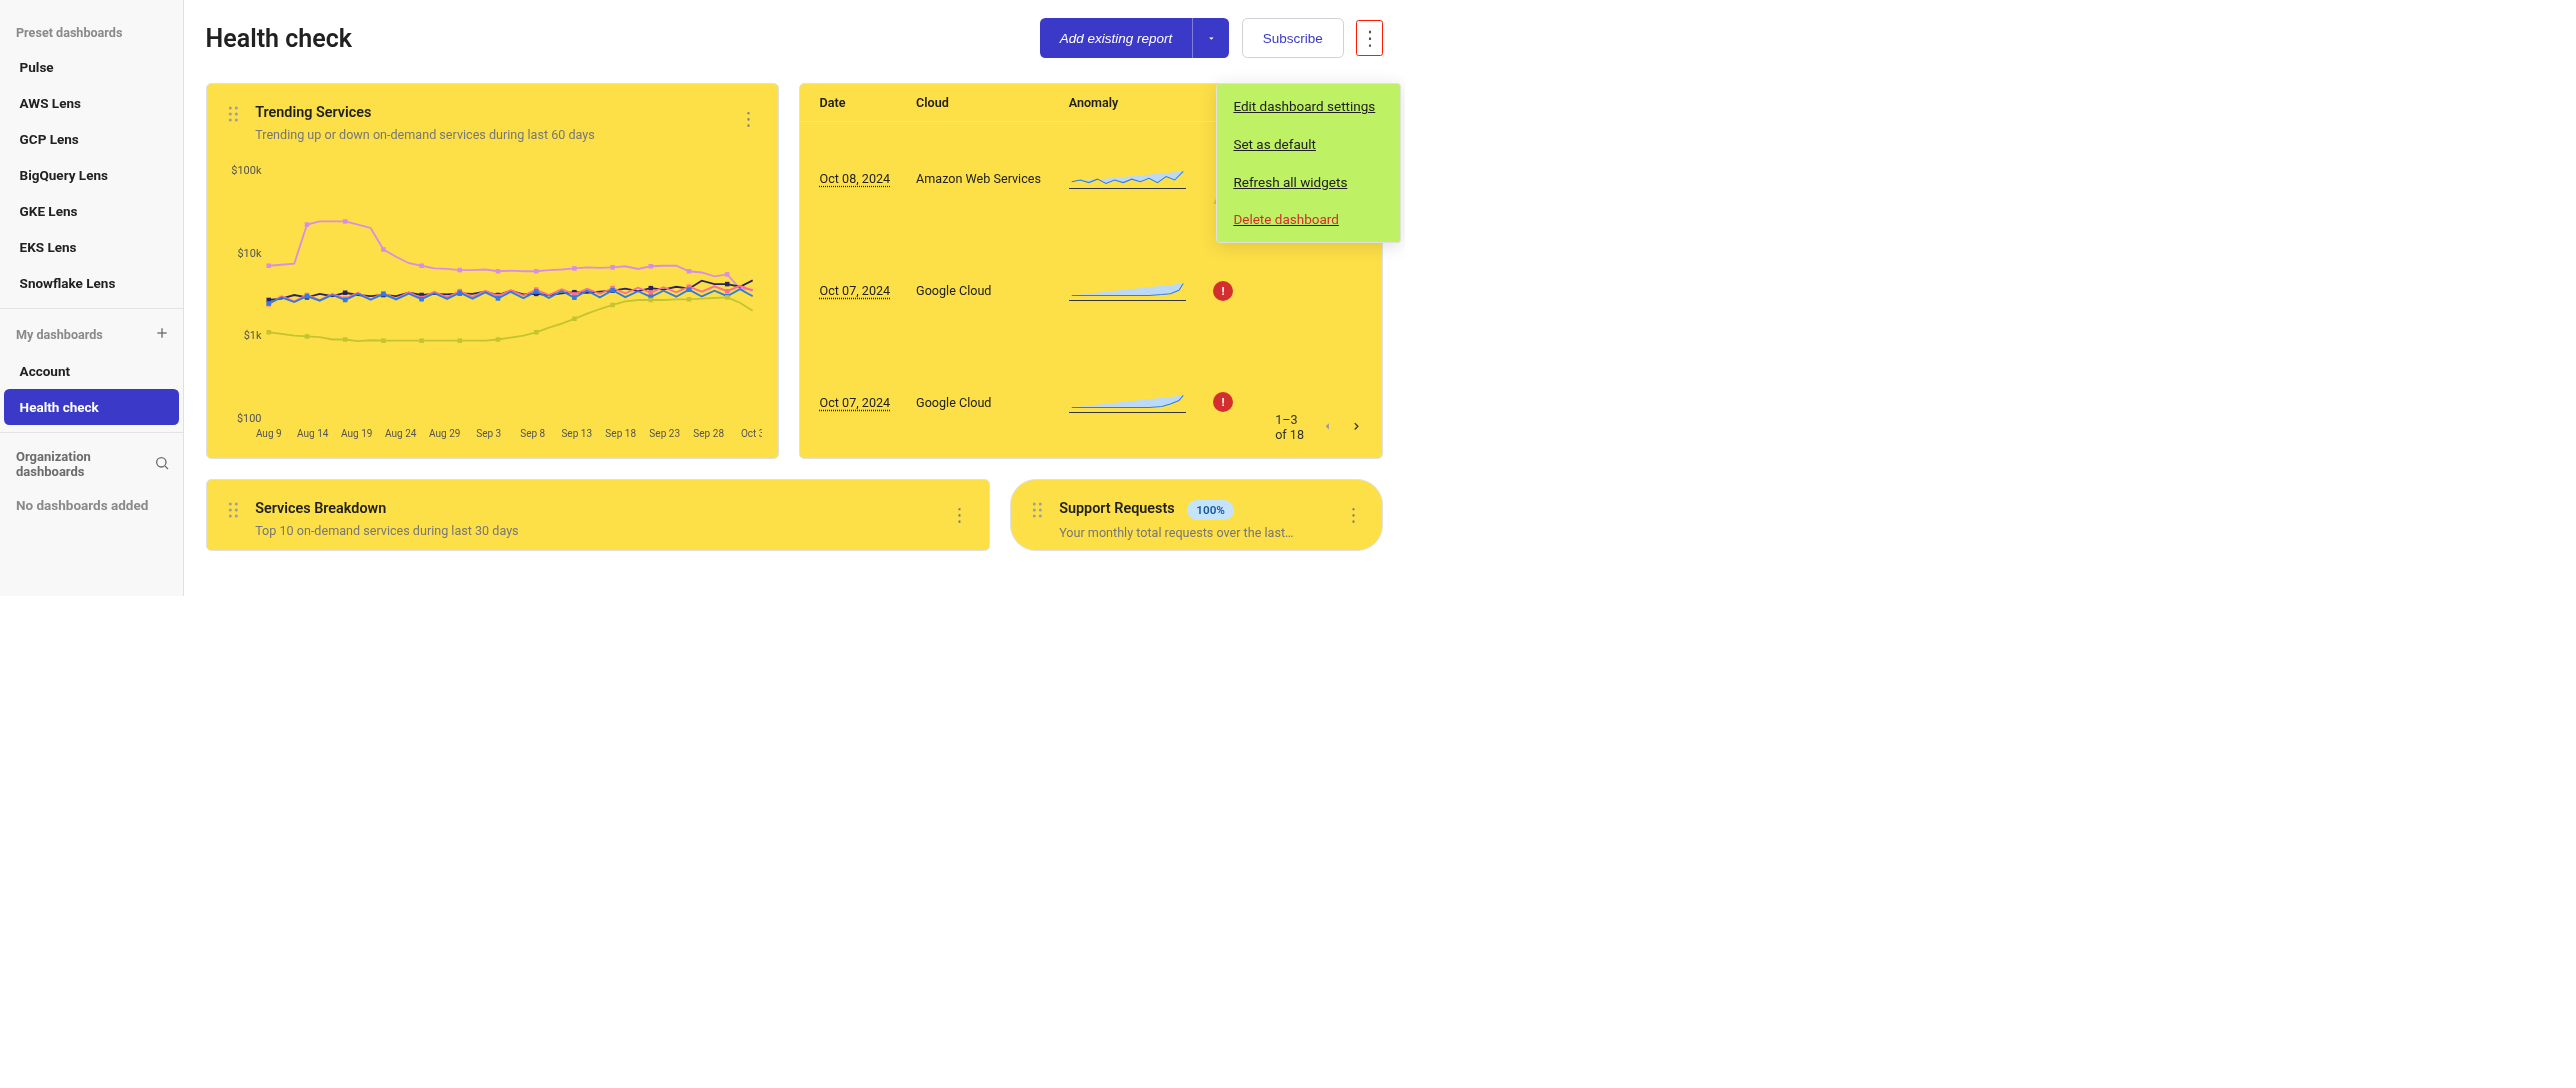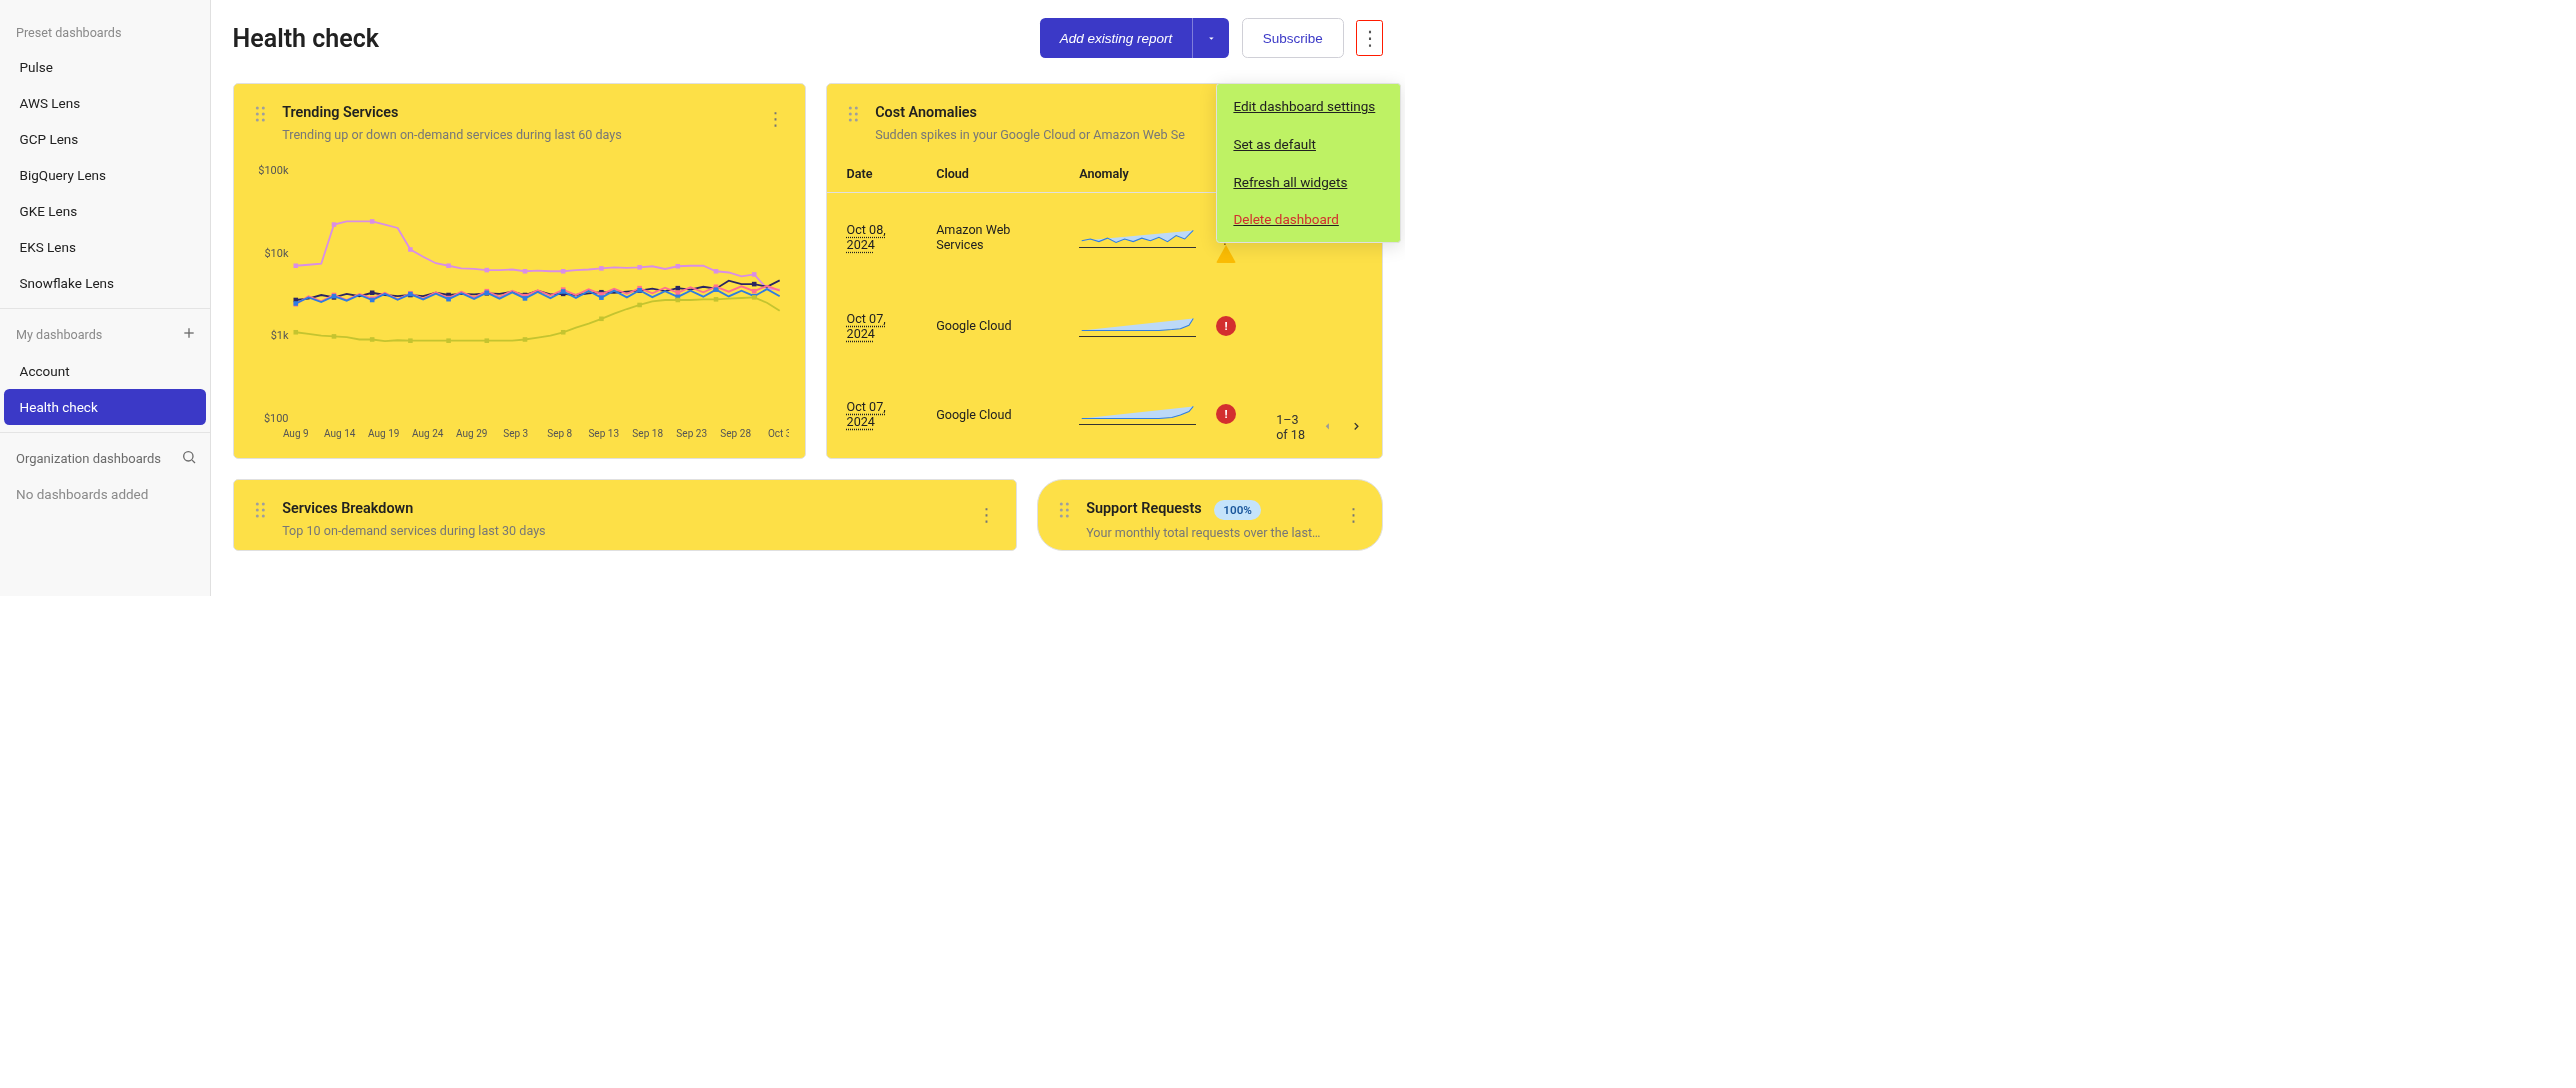--- a/index.html
+++ b/index.html
@@ -1,20 +1,20 @@
 <!DOCTYPE html>
 <html style="font-size:14.4px"><head>
 <meta charset="utf-8">
 <style>
   * { box-sizing: border-box; margin: 0; padding: 0; }
   html, body { font-family: -apple-system, BlinkMacSystemFont, "Segoe UI", Roboto, Helvetica, Arial, sans-serif; color: #212121; }
   body { display: flex; height: 596px; width: 1405px; background: #fff; overflow: hidden; }
 
   
-  .sidebar { width: 211px; flex-shrink: 0; background: #f8f8f8; border-right: 0.9px solid #e0e0e0; padding-top: 9px; }
+  .sidebar { width: 184px; flex-shrink: 0; background: #f8f8f8; border-right: 0.9px solid #e0e0e0; padding-top: 9px; font-weight: bold; }
   .sidebar-section-title { font-size: 12.6px; color: #8a8a8a; padding: 16px 16px 9px 16px; }
   .sidebar-item { font-size: 13.5px; color: #212121; padding: 10px 16px; cursor: pointer; border-radius: 5.4px; margin: 0 3.6px; }
   .sidebar-item.active { background: #3b39c7; color: #fff; }
   .sidebar-section-divider { border-top: 0.9px solid #e4e4e4; margin-top: 7.2px; }
   .my-dash-header { display: flex; align-items: center; justify-content: space-between; padding: 16px 12.6px 9px 16px; color: #8a8a8a; font-size: 12.6px; }
   .org-dash-header { display: flex; align-items: center; justify-content: space-between; padding: 16px 12.6px 9px 16px; color: #6b6b6b; font-size: 13px; }
   .plus-icon, .search-icon { color: #6b6b6b; cursor: pointer; }
   .no-dash { font-size: 13.5px; color: #8a8a8a; padding: 9px 16px; }
 
   
@@ -251,36 +251,20 @@
             <rect x="392.2368421052631" y="170.3264549058628" width="5" height="5" fill="#c4c430"></rect>
             <rect x="434.07894736842104" y="155.18984715402925" width="5" height="5" fill="#c4c430"></rect>
             <rect x="475.92105263157896" y="149.72301871625183" width="5" height="5" fill="#c4c430"></rect>
             <rect x="517.7631578947369" y="149.00050242605616" width="5" height="5" fill="#c4c430"></rect>
             <rect x="559.6052631578947" y="146.90924819049468" width="5" height="5" fill="#c4c430"></rect>
           </svg>
       </div>
     </div>
 
     <div class="card card-anomalies">
-      <div class="card-header">
-        <span class="drag-handle">
-          <svg width="12.6" height="16" viewBox="0 0 10 16">
-              <circle cx="2" cy="2" r="1.5" fill="currentColor"></circle>
-              <circle cx="8" cy="2" r="1.5" fill="currentColor"></circle>
-              <circle cx="2" cy="8" r="1.5" fill="currentColor"></circle>
-              <circle cx="8" cy="8" r="1.5" fill="currentColor"></circle>
-              <circle cx="2" cy="14" r="1.5" fill="currentColor"></circle>
-              <circle cx="8" cy="14" r="1.5" fill="currentColor"></circle>
-            </svg>
-        </span>
-        <div class="card-title-block">
-          <div class="card-title">Cost Anomalies</div>
-          <div class="card-subtitle">Sudden spikes in your Google Cloud or Amazon Web Se</div>
-        </div>
-      </div>
       <div class="anom-body">
         <table class="anom-table">
           <thead>
             <tr>
               <th>Date</th>
               <th>Cloud</th>
               <th>Anomaly</th>
               <th></th>
             </tr>
           </thead>

